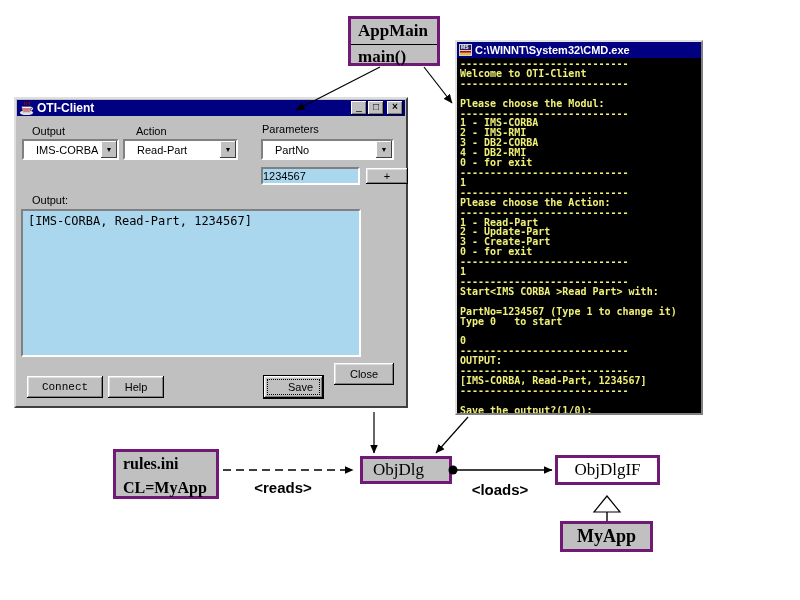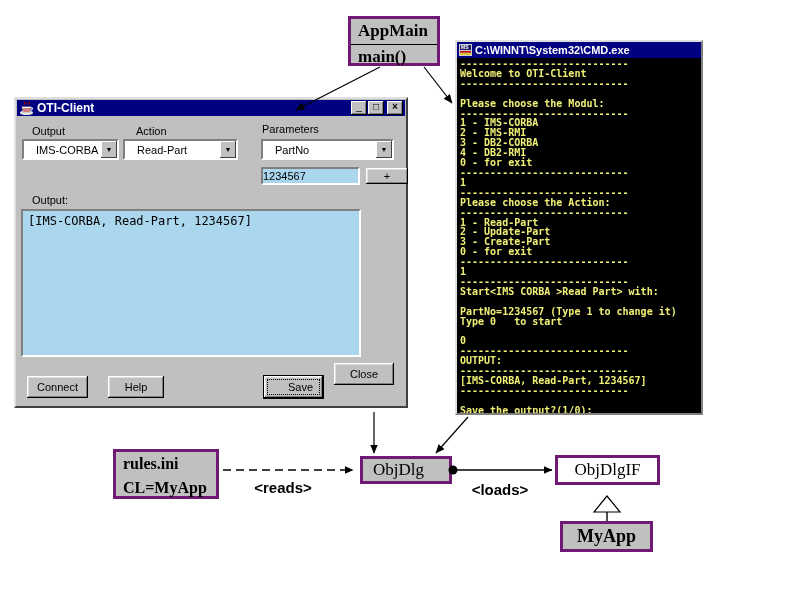--- a/index.html
+++ b/index.html
@@ -116,21 +116,21 @@
       <span class="val">PartNo</span>
       <span class="drop">▼</span>
     </div>
 
     <div class="field" style="left:245px; top:68px; width:99px; height:18px;">1234567</div>
     <div class="gbtn" style="left:350px; top:69px; width:42px; height:16px;">+</div>
 
     <div class="gui-label" style="left:16px; top:95px;">Output:</div>
     <div class="output-area">[IMS-CORBA, Read-Part, 1234567]</div>
 
-    <div class="gbtn" style="left:11px; top:277px; width:61px; height:22px;">Connect</div>
+    <div class="gbtn" style="left:11px; top:277px; width:76px; height:22px;font-family:Liberation Mono, monospace;">Connect</div>
     <div class="gbtn" style="left:92px; top:277px; width:56px; height:22px;">Help</div>
     <div class="gbtn default" style="left:247px; top:276px; width:61px; height:24px;padding-left:14px;">Save</div>
     <div class="gbtn" style="left:318px; top:264px; width:60px; height:22px;">Close</div>
   </div>
 
   <div class="win cmd-win">
     <div class="titlebar">
       <span style="display:inline-flex;">
         <svg width="13" height="12" viewBox="0 0 13 12">
           <rect x="0" y="0" width="13" height="12" fill="#d0d0d0"></rect>

